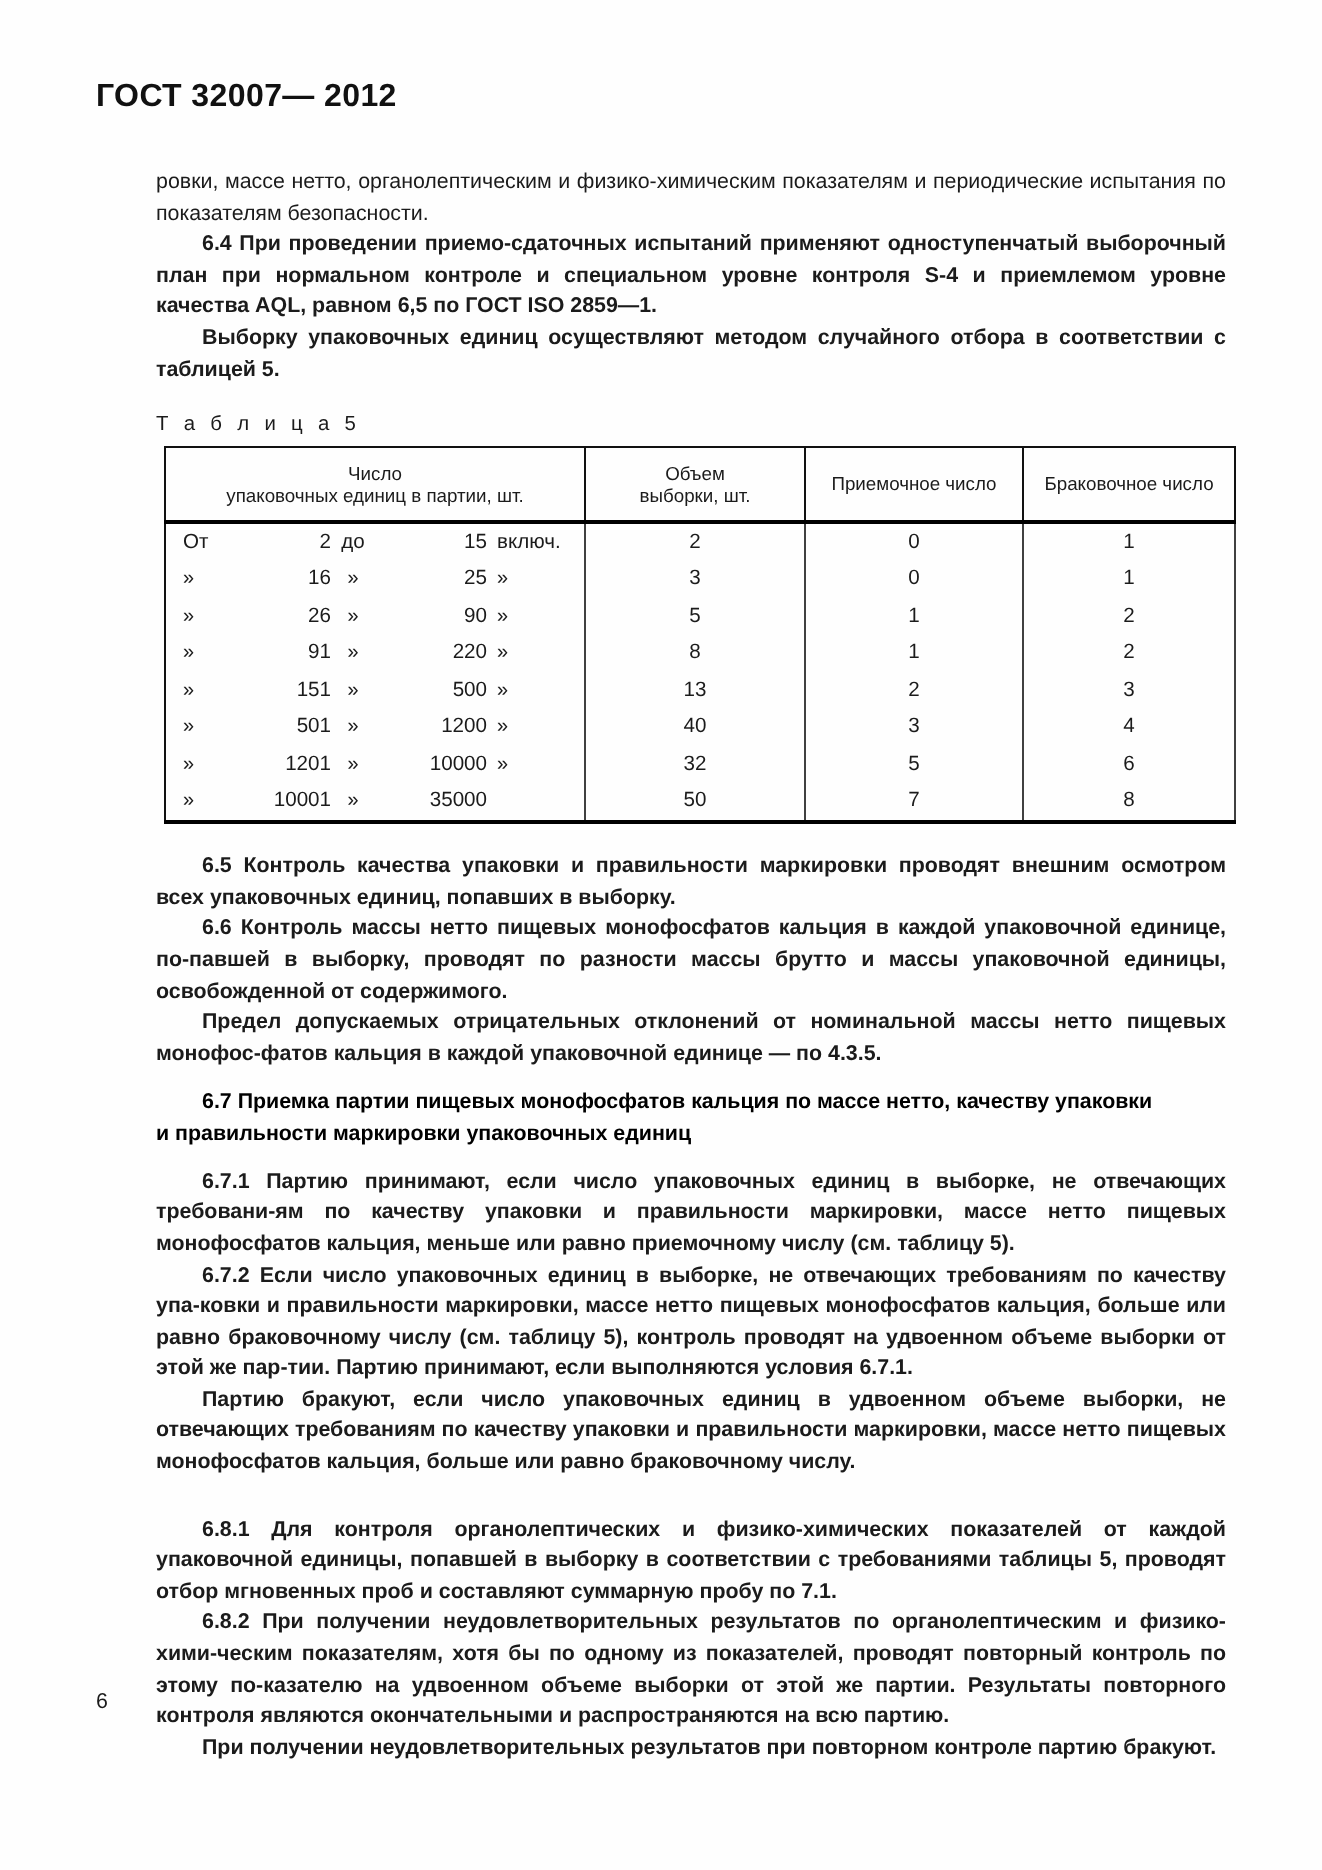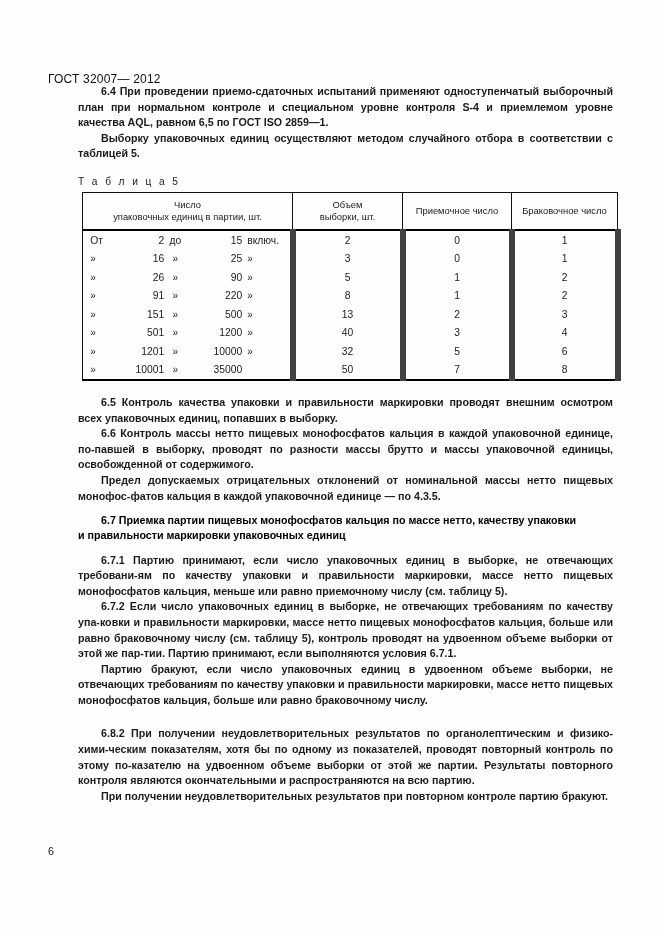--- a/index.html
+++ b/index.html
@@ -22,23 +22,23 @@
     position: absolute;
     left: 78px;
     top: 0;
     width: 535px;
   }
 
   
   .doc-header {
     position: absolute;
     left: 48px;
-    top: 72px;
-    font-size: 12px;
-    font-weight: normal;
+    top: 40px;
+    font-size: 16px;
+    font-weight: bold;
     letter-spacing: 0.2px;
     color: #111;
     white-space: nowrap;
   }
 
   
   .para {
     font-size: 10.7px;
     line-height: 15.6px;
     text-align: justify;
@@ -94,21 +94,21 @@
     border-bottom: 2px solid #000;
     text-align: center;
     vertical-align: middle;
     height: 36px;
     line-height: 11.5px;
     font-size: 9.4px;
   }
   table.t5 thead th .ln { display: block; }
   table.t5 tbody td {
     border-left: 1px solid #111;
-    border-right: 6px solid #404040;
+    border-right: 1px solid #404040;
     border-top: none;
     border-bottom: none;
     text-align: center;
     height: 18.5px;
     font-size: 10.3px;
   }
   table.t5 tbody tr:last-child td {
     border-bottom: 2px solid #000;
   }
   
@@ -140,20 +140,21 @@
 </style>
 </head>
 <body>
 
 <div class="page">
 
   <div class="doc-header">ГОСТ 32007— 2012</div>
 
   <div class="content" style="top:84px;">
 
+    <p class="para noindent">ровки, массе нетто, органолептическим и физико-химическим показателям и периодические испытания по показателям безопасности.</p>
     <p class="para indent">6.4 При проведении приемо-сдаточных испытаний применяют одноступенчатый выборочный план при нормальном контроле и специальном уровне контроля S-4 и приемлемом уровне качества AQL, равном 6,5 по ГОСТ ISO 2859—1.</p>
     <p class="para indent">Выборку упаковочных единиц осуществляют методом случайного отбора в соответствии с таблицей 5.</p>
 
     <div class="gap-lg"></div>
 
     <p class="table-caption">Т а б л и ц а 5</p>
 
     <div class="gap-sm"></div>
 
     <div class="tbl-wrap">
@@ -310,20 +311,21 @@
 
     <p class="para indent">6.7.1 Партию принимают, если число упаковочных единиц в выборке, не отвечающих требовани-ям по качеству упаковки и правильности маркировки, массе нетто пищевых монофосфатов кальция, меньше или равно приемочному числу (см. таблицу 5).</p>
     <p class="para indent">6.7.2 Если число упаковочных единиц в выборке, не отвечающих требованиям по качеству упа-ковки и правильности маркировки, массе нетто пищевых монофосфатов кальция, больше или равно браковочному числу (см. таблицу 5), контроль проводят на удвоенном объеме выборки от этой же пар-тии. Партию принимают, если выполняются условия 6.7.1.</p>
     <p class="para indent">Партию бракуют, если число упаковочных единиц в удвоенном объеме выборки, не отвечающих требованиям по качеству упаковки и правильности маркировки, массе нетто пищевых монофосфатов кальция, больше или равно браковочному числу.</p>
 
     <div class="gap-md"></div>
 
 
     <div class="gap-md"></div>
 
+    <p class="para indent">6.8.1 Для контроля органолептических и физико-химических показателей от каждой упаковочной единицы, попавшей в выборку в соответствии с требованиями таблицы 5, проводят отбор мгновенных проб и составляют суммарную пробу по 7.1.</p>
     <p class="para indent">6.8.2 При получении неудовлетворительных результатов по органолептическим и физико-хими-ческим показателям, хотя бы по одному из показателей, проводят повторный контроль по этому по-казателю на удвоенном объеме выборки от этой же партии. Результаты повторного контроля являются окончательными и распространяются на всю партию.</p>
     <p class="para indent">При получении неудовлетворительных результатов при повторном контроле партию бракуют.</p>
 
   </div>
 
   <div class="page-number">6</div>
 
 </div>
 
 </body></html>

